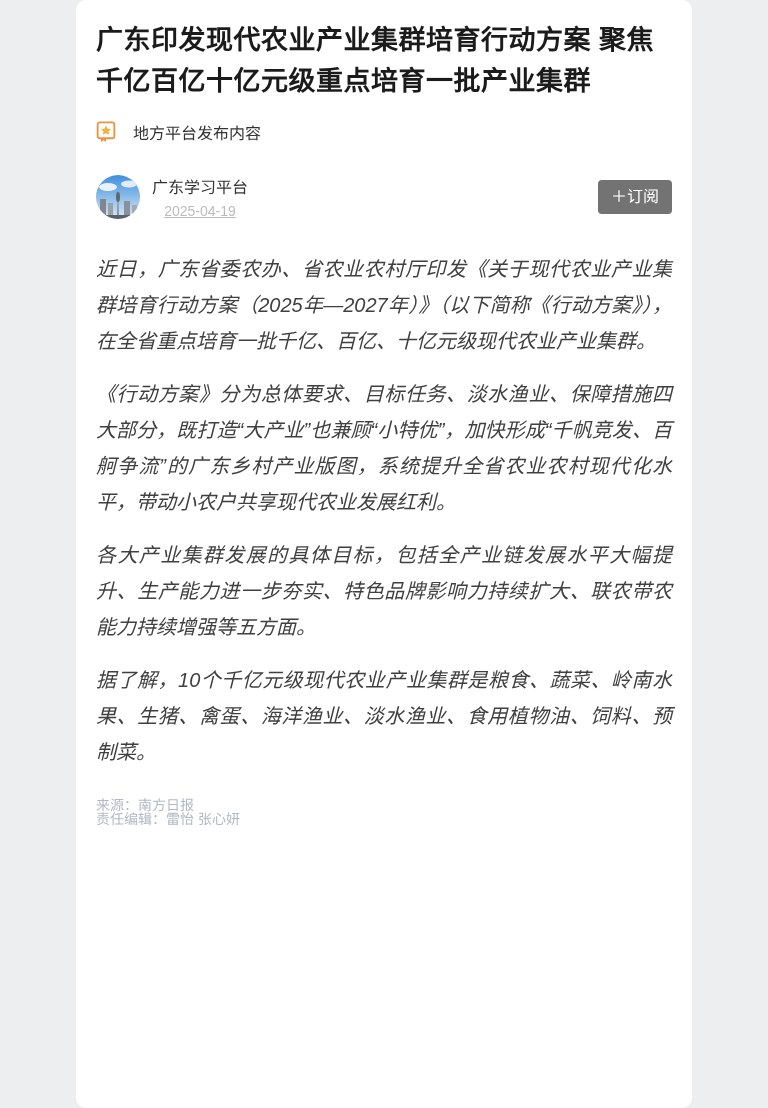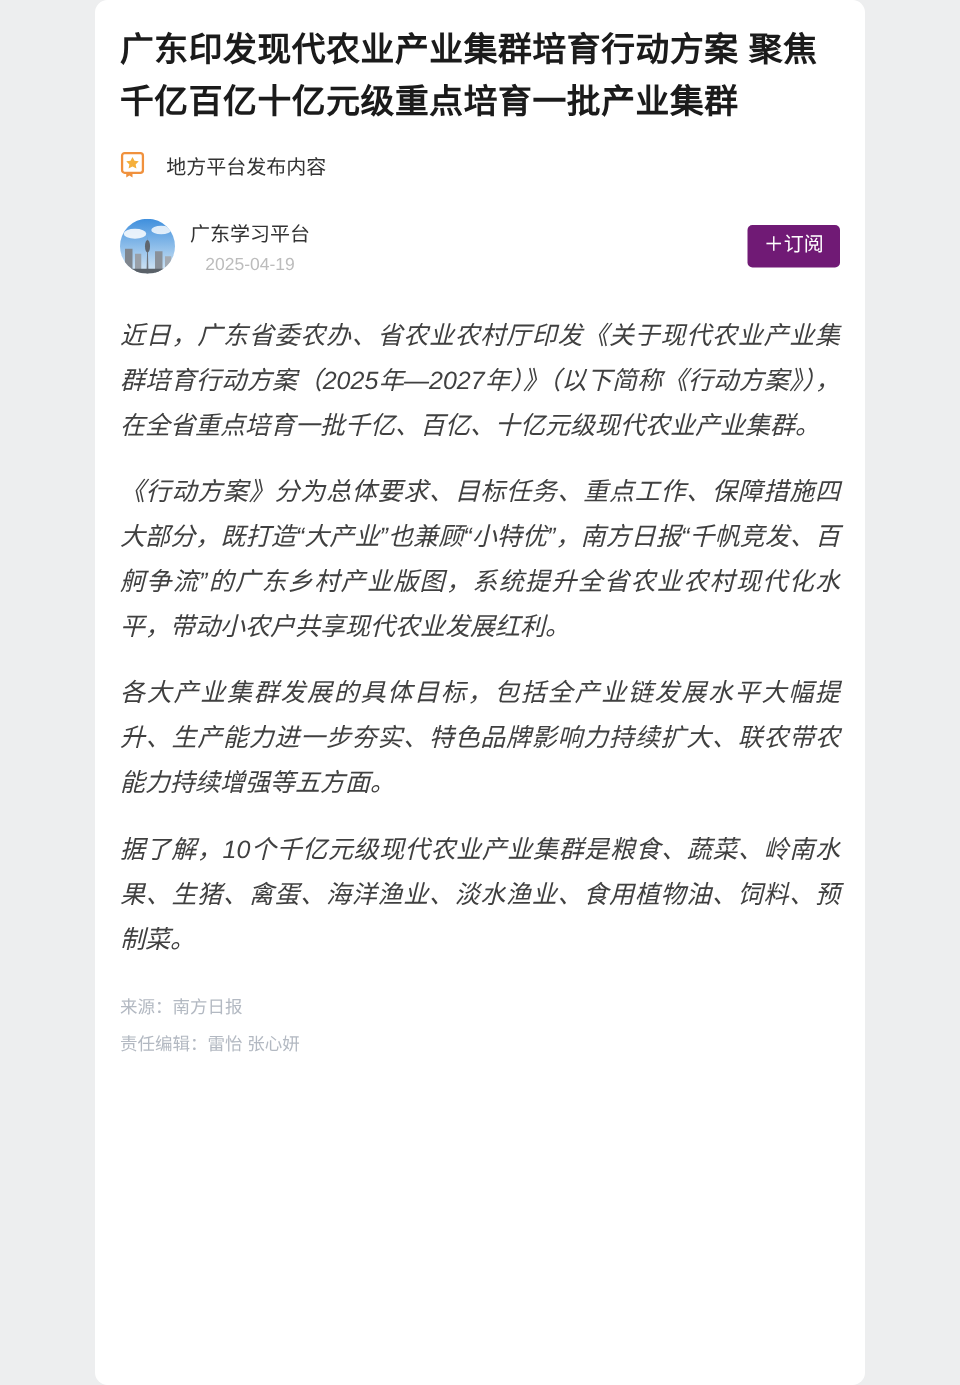--- a/index.html
+++ b/index.html
@@ -47,26 +47,26 @@
   .avatar {
     width: 44px;
     height: 44px;
     border-radius: 50%;
     overflow: hidden;
     flex: 0 0 auto;
     cursor: pointer;
   }
   .author-meta { margin-left: 12px; text-align: center; }
   .author-name { font-size: 16px; color: #333333; cursor: pointer; }
-  .publish-date { font-size: 14px; color: #bcbcbc; margin-top: 5px; }
+  .publish-date { font-size: 14px; color: #bcbcbc; margin-top: 5px; text-decoration: underline; }
   .subscribe-btn {
     margin-left: auto;
     border: none;
     border-radius: 4px;
-    background: #701a75;
+    background: #737373;
     color: #ffffff;
     font-size: 16px;
     line-height: 1;
     padding: 9px 13px;
     font-family: inherit;
     cursor: pointer;
   }
   
   .article-body { margin-top: 32px; }
   .article-body p, .byline {
@@ -78,21 +78,21 @@
     font-style: italic;
   }
   .byline { text-align: left; }
   
   .footer { margin-top: 28px; }
   .footer div {
     font-size: 14px;
     color: #b3b9c2;
     line-height: 1;
   }
-  .footer .source-line { margin-bottom: 16px; }
+  .footer .source-line { }
 </style>
 </head>
 <body>
 
 <div class="card">
 
   <h1 class="title">广东印发现代农业产业集群培育行动方案 聚焦千亿百亿十亿元级重点培育一批产业集群</h1>
 
   <div class="tag-row">
     <span class="badge">
@@ -129,21 +129,21 @@
     </div>
     <div class="author-meta">
       <div class="author-name">广东学习平台</div>
       <div class="publish-date">2025-04-19</div>
     </div>
     <button class="subscribe-btn">＋订阅</button>
   </div>
 
   <div class="article-body">
     <p>近日，广东省委农办、省农业农村厅印发《关于现代农业产业集群培育行动方案（2025年—2027年）》（以下简称《行动方案》），在全省重点培育一批千亿、百亿、十亿元级现代农业产业集群。</p>
-    <p>《行动方案》分为总体要求、目标任务、重点工作、保障措施四大部分，既打造“大产业”也兼顾“小特优”，南方日报“千帆竞发、百舸争流”的广东乡村产业版图，系统提升全省农业农村现代化水平，带动小农户共享现代农业发展红利。</p>
+    <p>《行动方案》分为总体要求、目标任务、淡水渔业、保障措施四大部分，既打造“大产业”也兼顾“小特优”，加快形成“千帆竞发、百舸争流”的广东乡村产业版图，系统提升全省农业农村现代化水平，带动小农户共享现代农业发展红利。</p>
     <p>各大产业集群发展的具体目标，包括全产业链发展水平大幅提升、生产能力进一步夯实、特色品牌影响力持续扩大、联农带农能力持续增强等五方面。</p>
     <p>据了解，10个千亿元级现代农业产业集群是粮食、蔬菜、岭南水果、生猪、禽蛋、海洋渔业、淡水渔业、食用植物油、饲料、预制菜。</p>
   </div>
 
   <div class="footer">
     <div class="source-line">来源：南方日报</div>
     <div class="editor-line">责任编辑：雷怡 张心妍</div>
   </div>
 
 </div>

